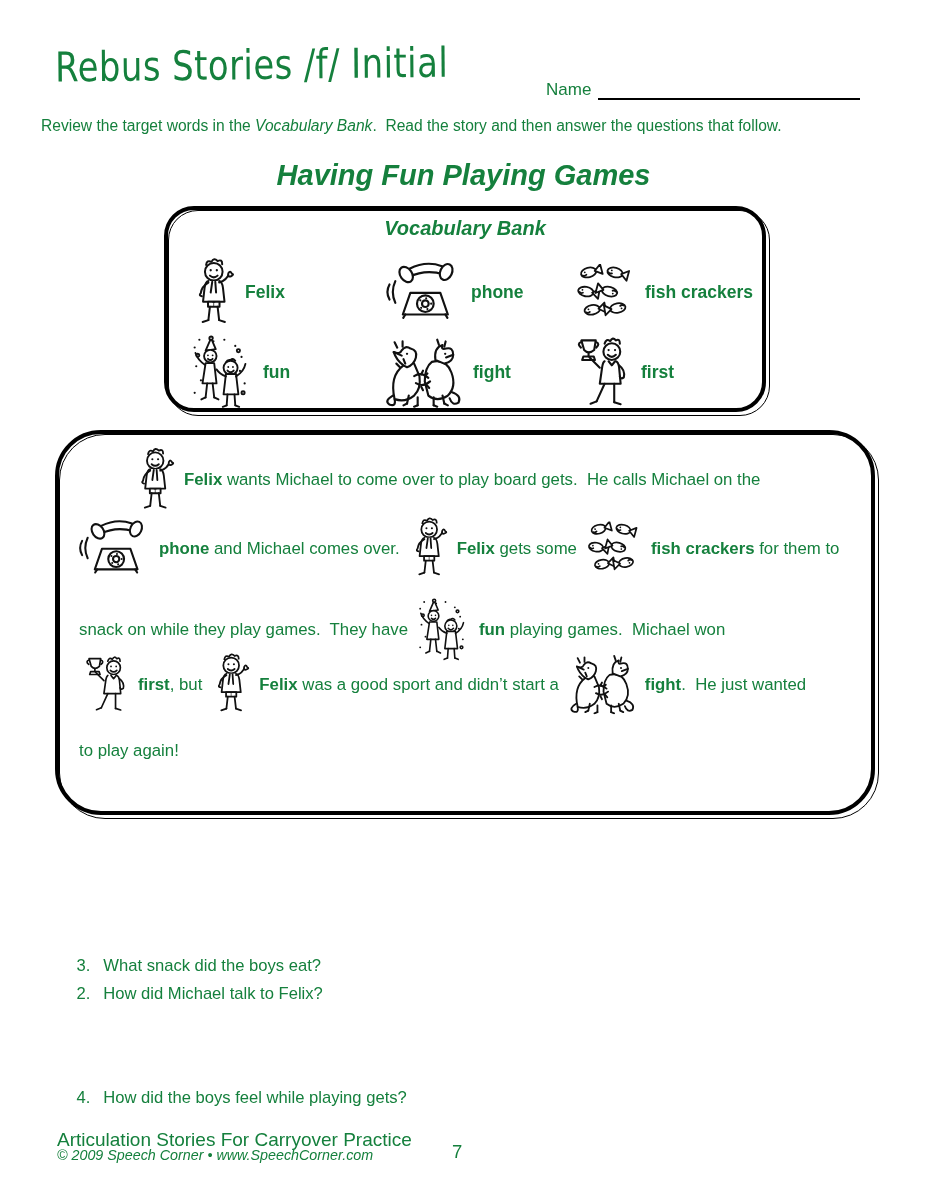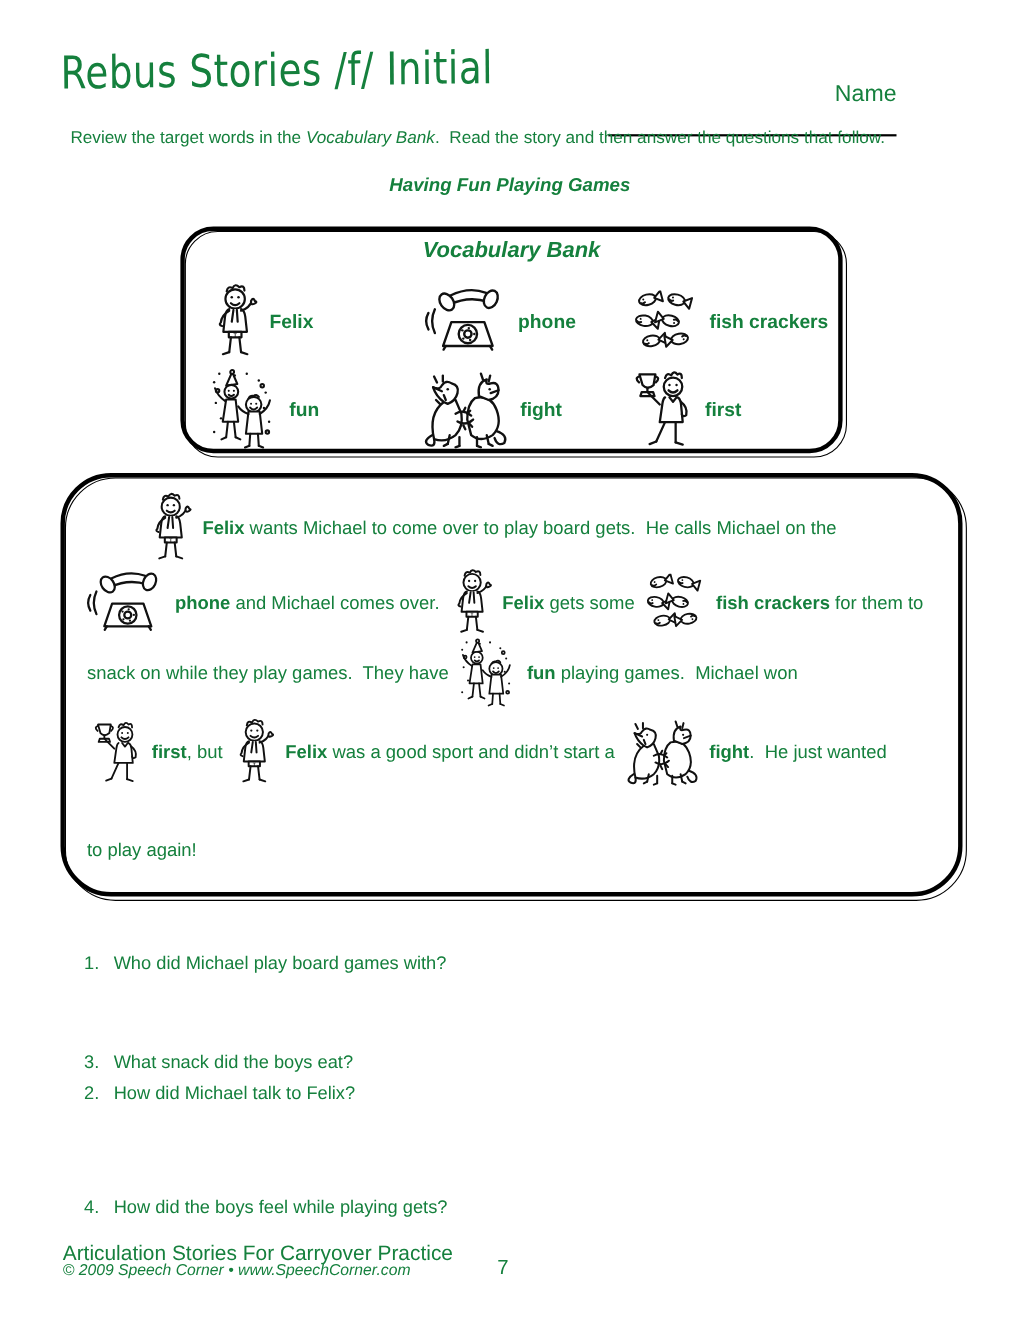--- a/index.html
+++ b/index.html
@@ -8,25 +8,25 @@
     background:#fff;color:#15803d;overflow:hidden;
     font-family:"Liberation Sans", sans-serif;
   }
   
   .doc-title{
     position:absolute;left:55px;top:44px;
     font-family:"DejaVu Sans", sans-serif;
     font-size:36px;letter-spacing:.5px;
     transform:scale(.94,1.14) rotate(-.6deg);transform-origin:left top;
   }
-  .name-row{position:absolute;left:546px;top:74px;display:flex;align-items:flex-end;font-size:21px;flex-direction:column;}
+  .name-row{position:absolute;left:546px;top:74px;display:flex;align-items:flex-end;font-size:17px;}
   .name-line{display:inline-block;width:262px;height:24px;border-bottom:2.5px solid #000;margin-left:7px;}
-  .instruction{position:absolute;left:64px;top:117px;font-size:15.6px;white-space:pre;}
+  .instruction{position:absolute;left:41px;top:117px;font-size:15.6px;white-space:pre;}
   .story-title{position:absolute;left:0;top:159px;width:100%;text-align:center;
-    font-size:17px;font-weight:bold;font-style:italic;}
+    font-size:29px;font-weight:bold;font-style:italic;}
   
   .rounded-box{position:absolute;}
   .bb-thick,.bb-thin{position:absolute;inset:0;pointer-events:none;}
   .bb-thick{border:4.5px solid #000;}
   .bb-thin{border:1.8px solid #000;transform:translate(4px,4px);}
   .vocab-box{left:164px;top:206px;width:602px;height:206px;}
   .vocab-box .bb-thick,.vocab-box .bb-thin{border-radius:30px;}
   .story-box{left:55px;top:430px;width:820px;height:385px;}
   .story-box .bb-thick,.story-box .bb-thin{border-radius:46px;}
   .vocab-title{position:absolute;left:0;top:11px;width:100%;text-align:center;
@@ -34,23 +34,23 @@
   .vocab-grid{position:absolute;left:26px;top:46px;right:10px;
     display:grid;grid-template-columns:192px 192px 180px;grid-auto-rows:80px;align-items:center;}
   .vocab-item{display:flex;align-items:center;gap:9px;font-weight:bold;font-size:17.5px;white-space:nowrap;}
   
   .story-line{position:absolute;display:flex;align-items:center;white-space:pre;
     font-size:16.8px;transform:translateY(-50%);}
   .story-line svg{margin:0 8px;flex:0 0 auto;}
   .story-line svg:first-child{margin-left:0;}
   .sl1{left:78px;top:50px;}
   .sl2{left:20px;top:118px;}
-  .sl3{left:24px;top:182px;text-align:center;}
+  .sl3{left:24px;top:200px;text-align:center;}
   .sl4{left:28px;top:254px;}
-  .sl5{left:24px;top:321px;margin-top:22px;}
+  .sl5{left:24px;top:321px;}
   
   .question{position:absolute;left:58px;font-size:16.6px;white-space:pre;}
   .q1{top:846px;} .q2{top:964px;} .q3{top:936px;} .q4{top:1068px;}
   .q-num{display:inline-block;margin-right:13px;}
   
   .footer-series{position:absolute;left:57px;top:1129px;font-size:19px;}
   .footer-copy{position:absolute;left:57px;top:1147px;font-size:14.3px;font-style:italic;}
   .page-number{position:absolute;left:452px;top:1141px;font-size:18.5px;}
   .icon{flex:0 0 auto;}
 </style>
@@ -292,23 +292,20 @@
           <use href="#ic-fight"></use>
         </svg>
       <b>fight</b><span>.  He just wanted</span>
     </div>
 
     <div class="story-line sl5">
       <span>to play again!</span>
     </div>
   </div>
 
-  <div class="question q1">
-    <span class="q-num">1.</span><span>Who did Michael play board games with?</span>
-  </div>
   <div class="question q2">
     <span class="q-num">2.</span><span>How did Michael talk to Felix?</span>
   </div>
   <div class="question q3">
     <span class="q-num">3.</span><span>What snack did the boys eat?</span>
   </div>
   <div class="question q4">
     <span class="q-num">4.</span><span>How did the boys feel while playing gets?</span>
   </div>
 

